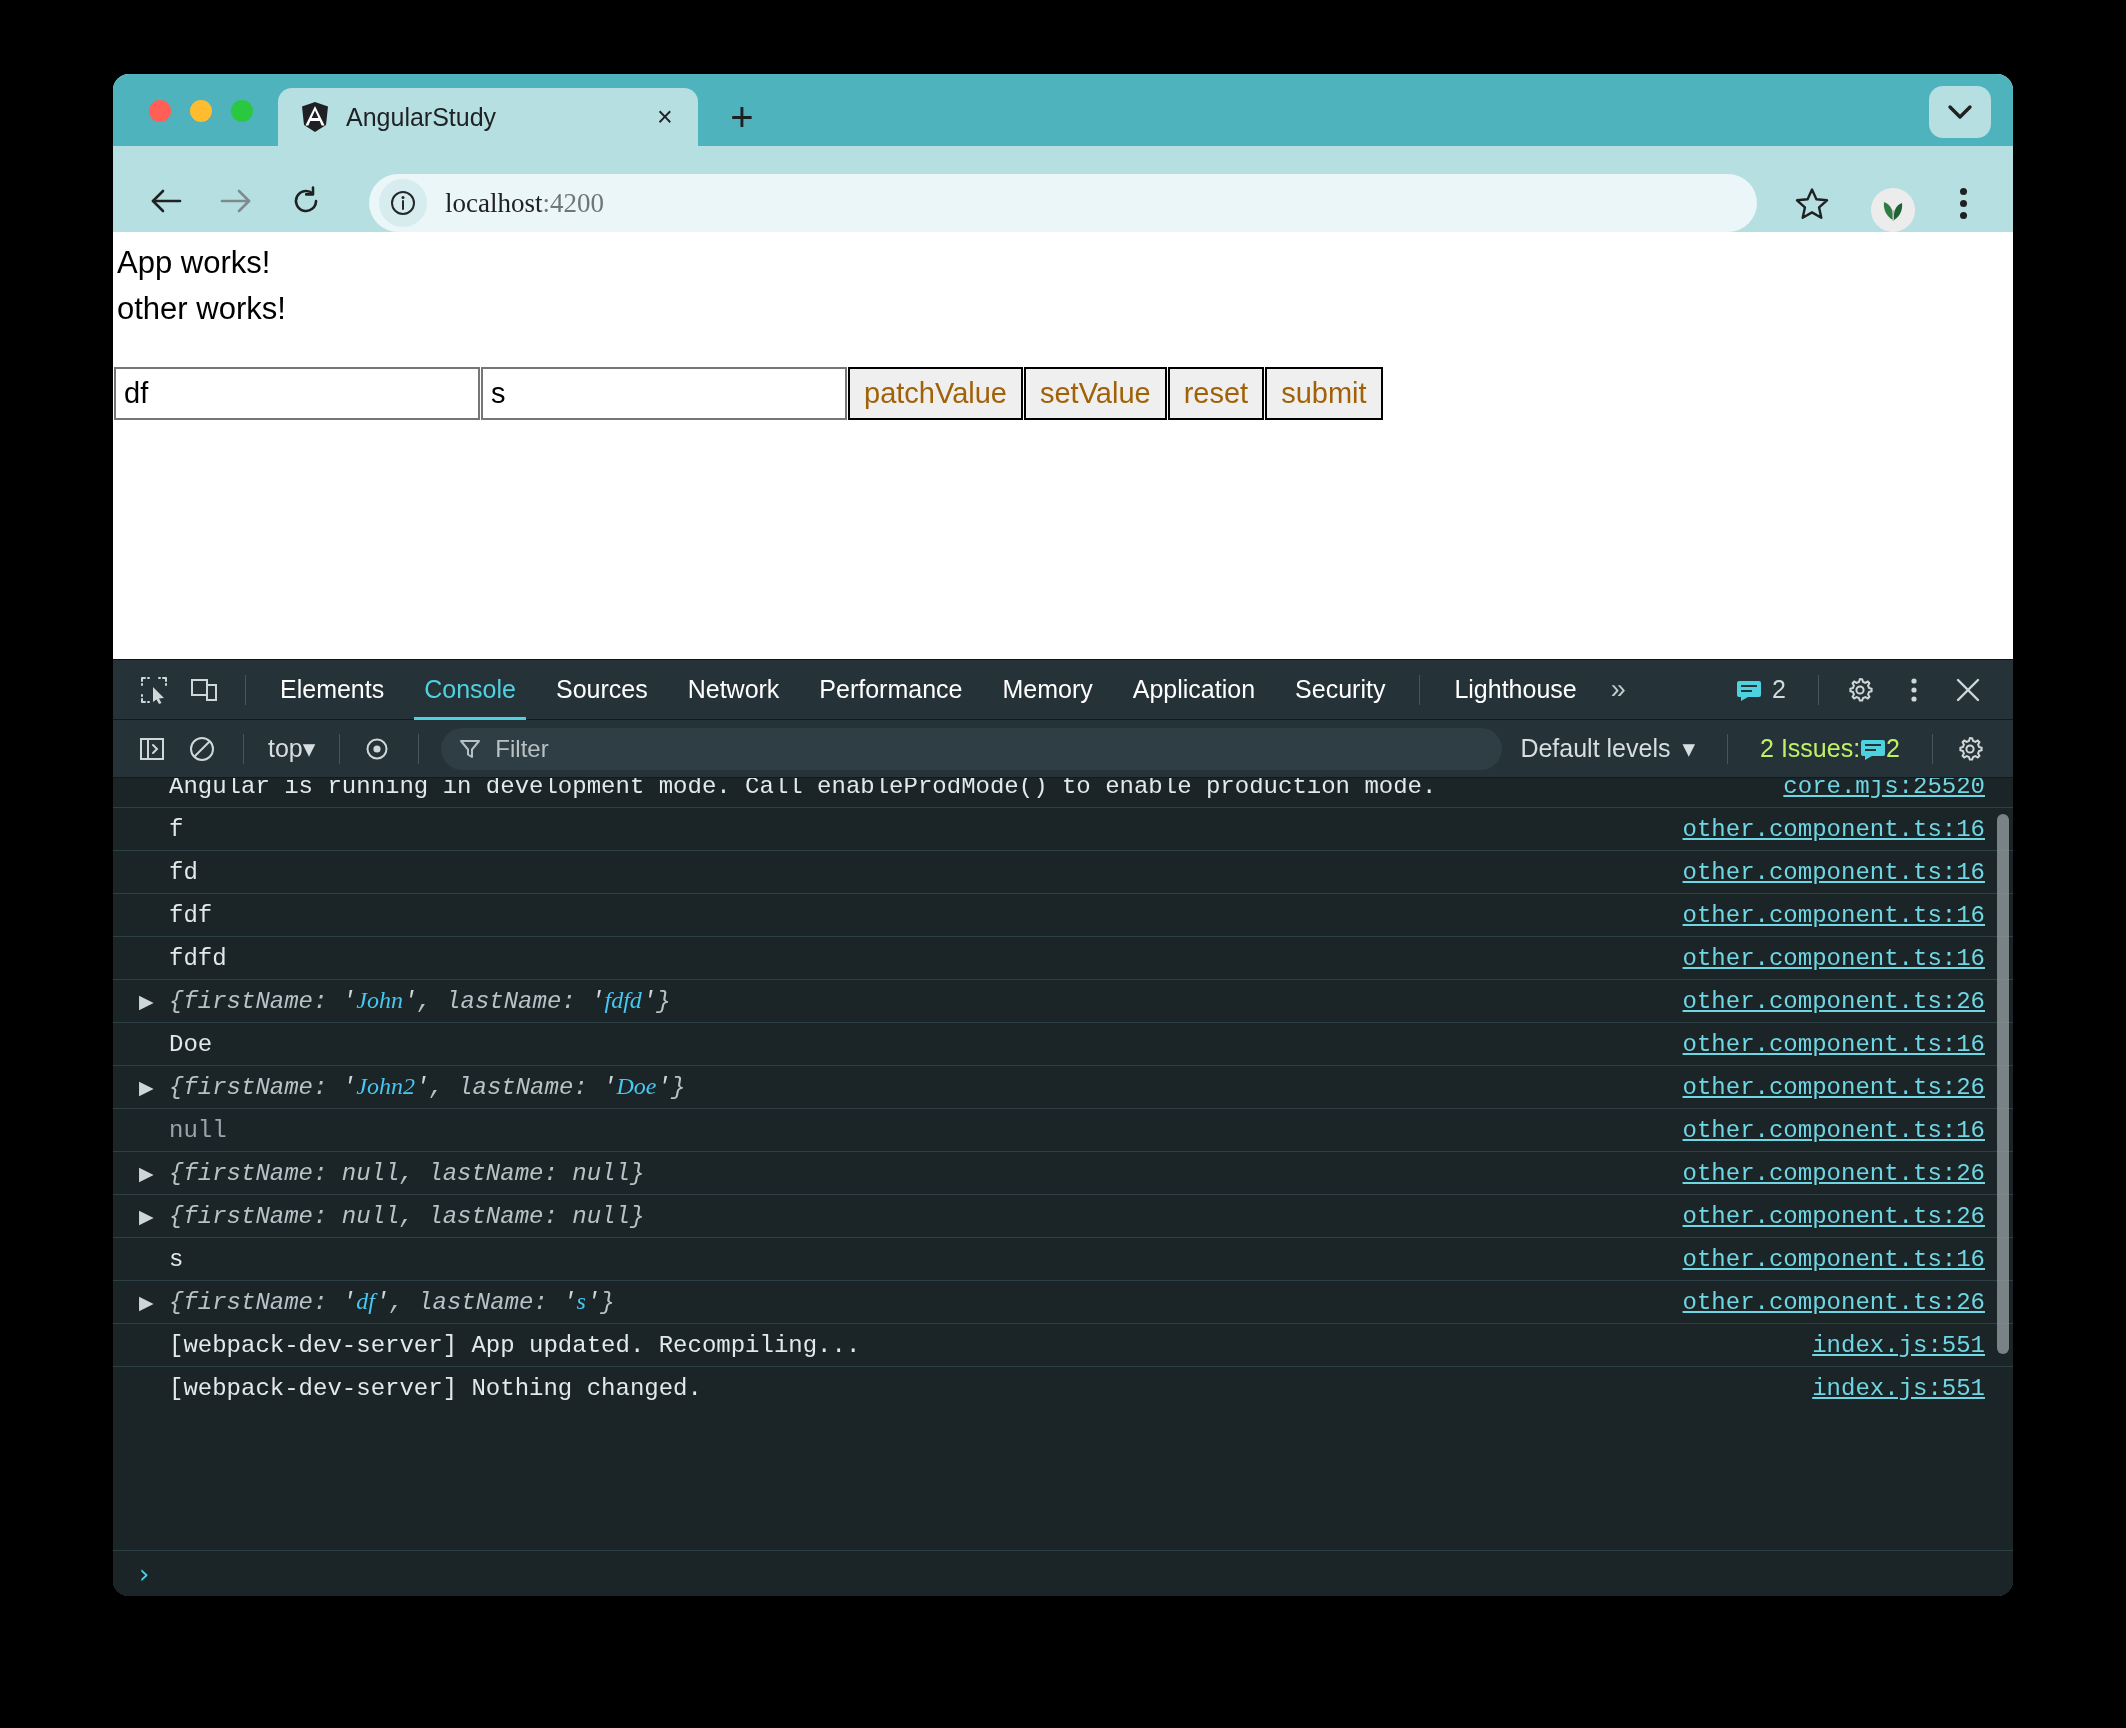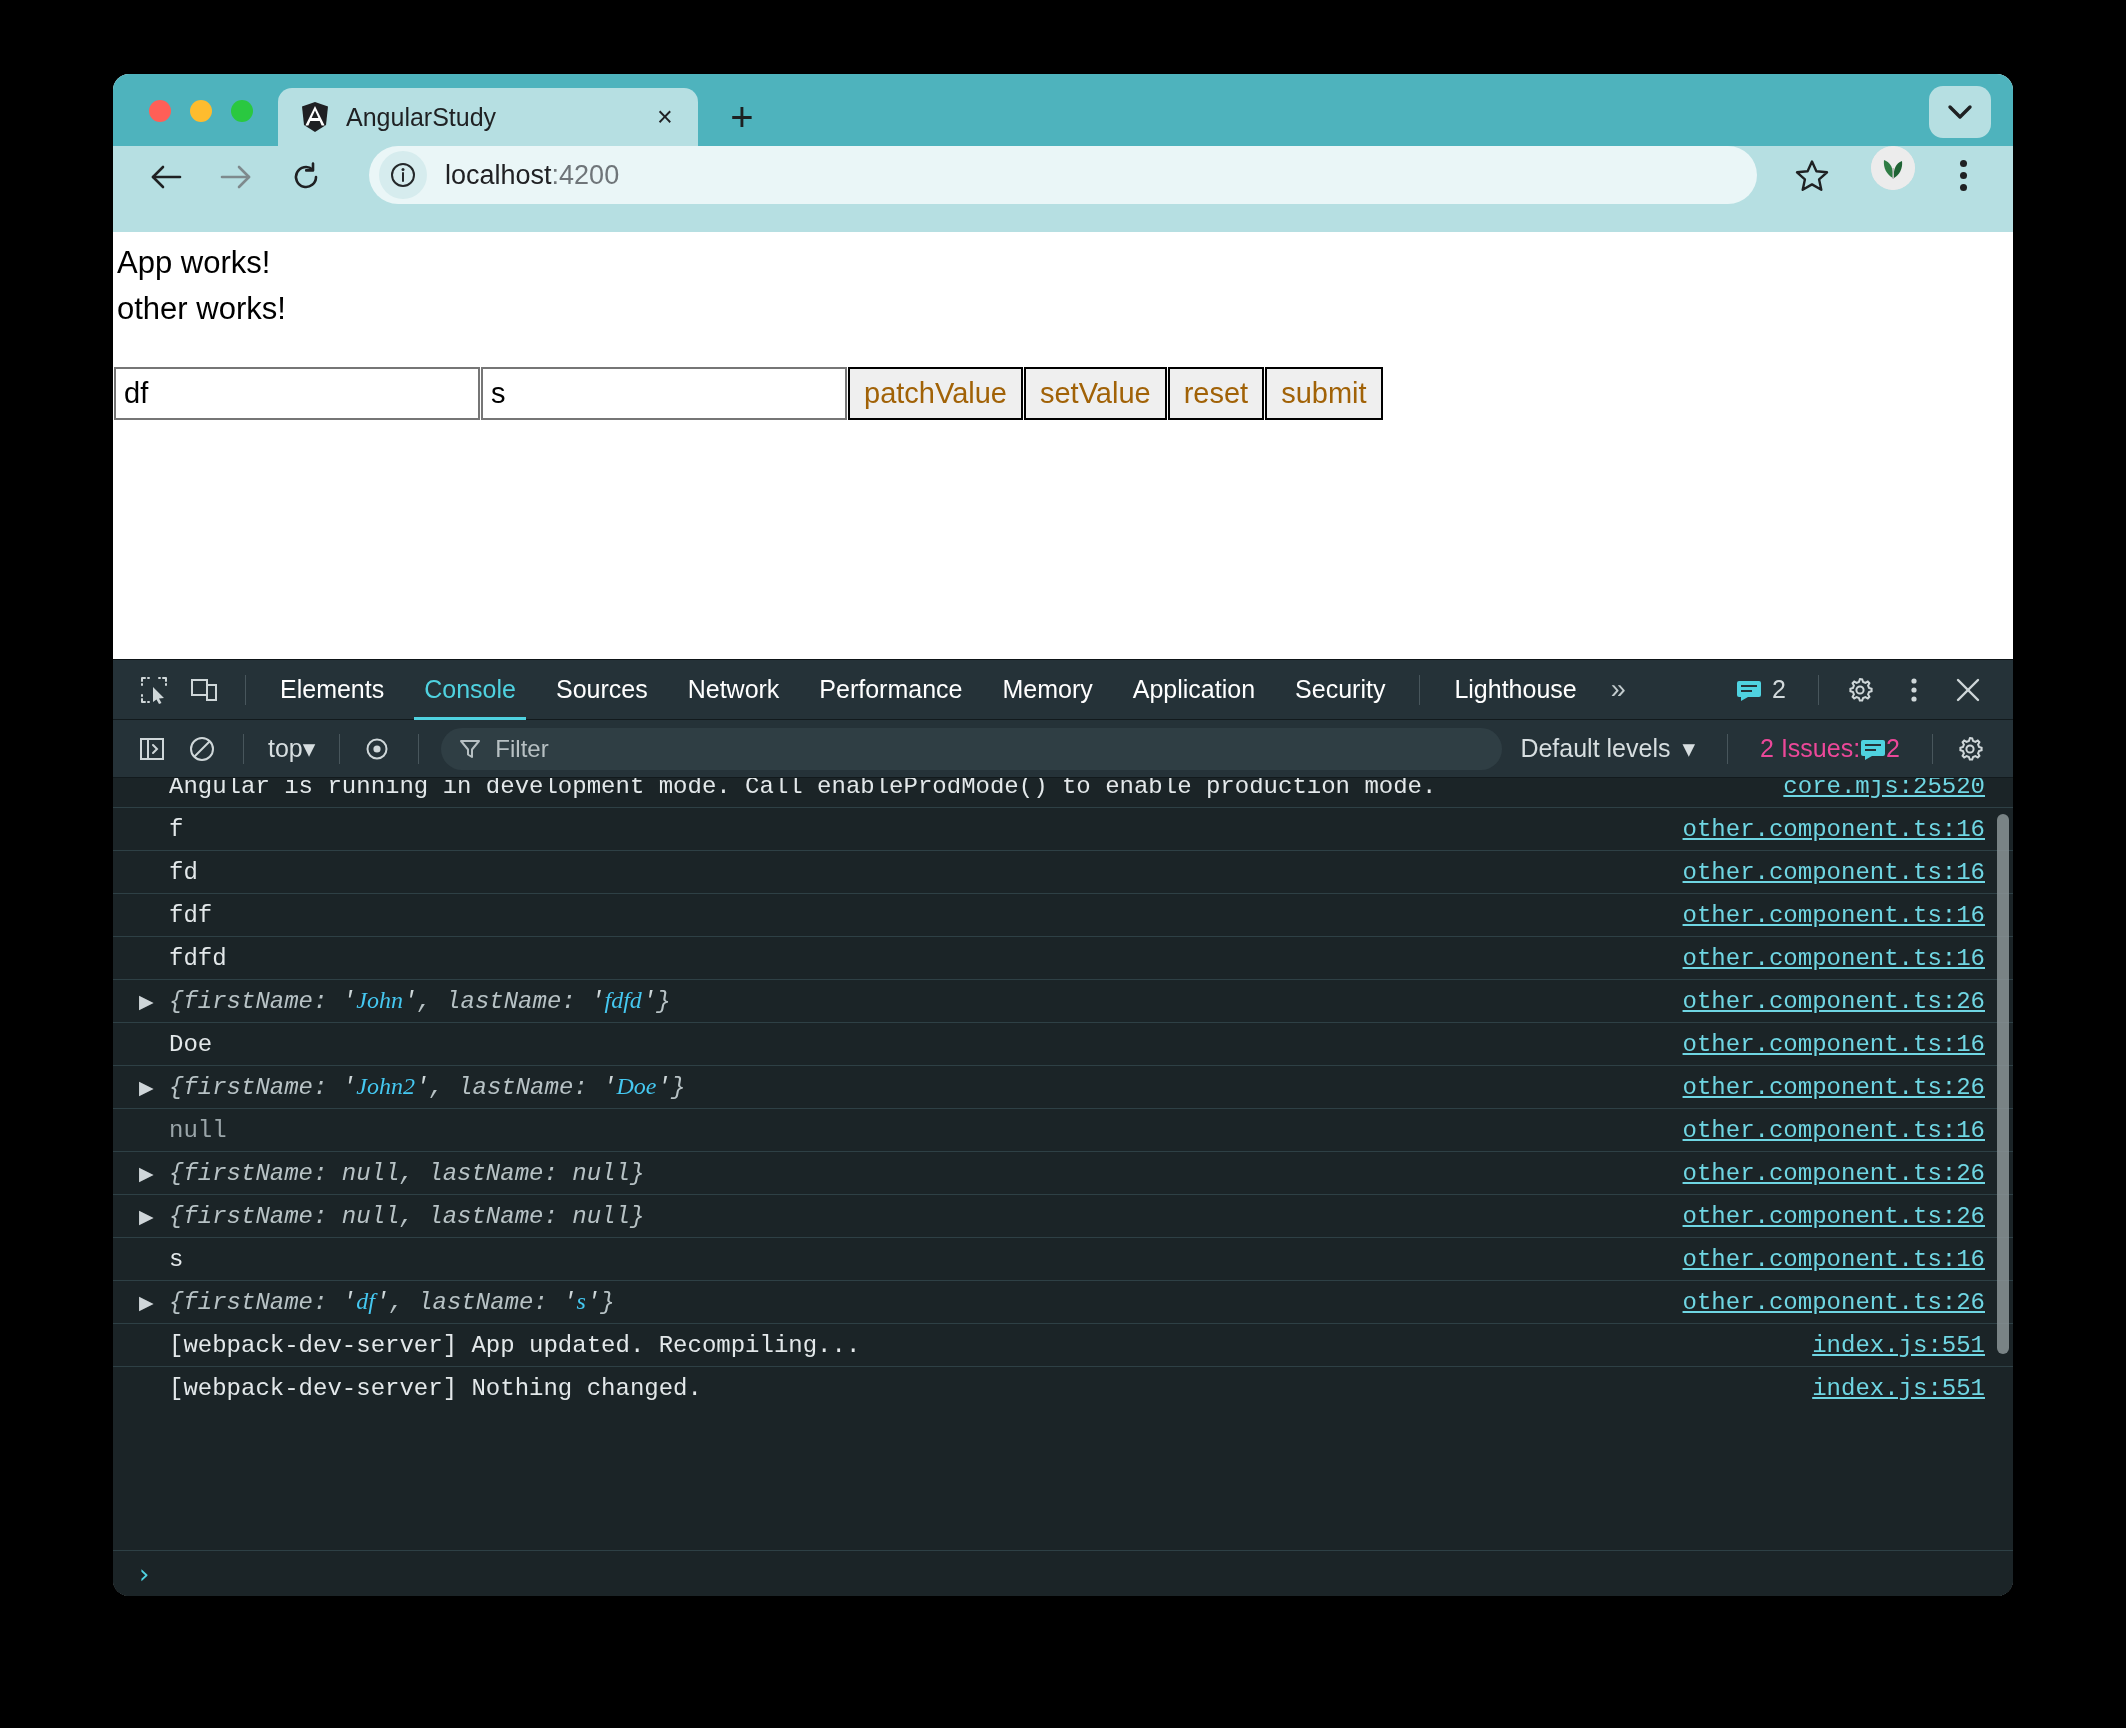--- a/index.html
+++ b/index.html
@@ -73,23 +73,24 @@
     width: 62px; height: 52px;
     background: #b6dfe2;
     border-radius: 14px;
     display: flex; align-items: center; justify-content: center;
   }
 
   
   #toolbar {
     height: 86px; flex: none;
     background: #b6dfe2;
-    display: flex; align-items: flex-start;
+    display: flex; align-items: flex-end;
     padding: 0 24px 0 22px;
     gap: 8px;
+    font-family: Liberation Serif, serif;
   }
   .nav-button {
     width: 62px; height: 62px;
     display: flex; align-items: center; justify-content: center;
     border-radius: 50%;
     flex: none;
   }
   #omnibox {
     flex: 1;
     height: 58px;
@@ -265,21 +266,21 @@
     gap: 14px;
     min-width: 0;
   }
   #console-filter-placeholder { font-size: 24px; color: #b7c0c3; }
   #console-levels {
     font-size: 25px; color: #d7dee0;
     display: flex; align-items: center; gap: 12px;
     padding: 0 18px; flex: none;
   }
   #console-issues {
-    font-size: 25px; color: #ec4899;
+    font-size: 25px; color: #bef264;
     display: flex; align-items: center; 
     padding: 0 18px; flex: none;
   }
 
   
   #console-body {
     flex: 1; min-height: 0;
     background: #1b2427;
     position: relative;
     overflow: hidden;

